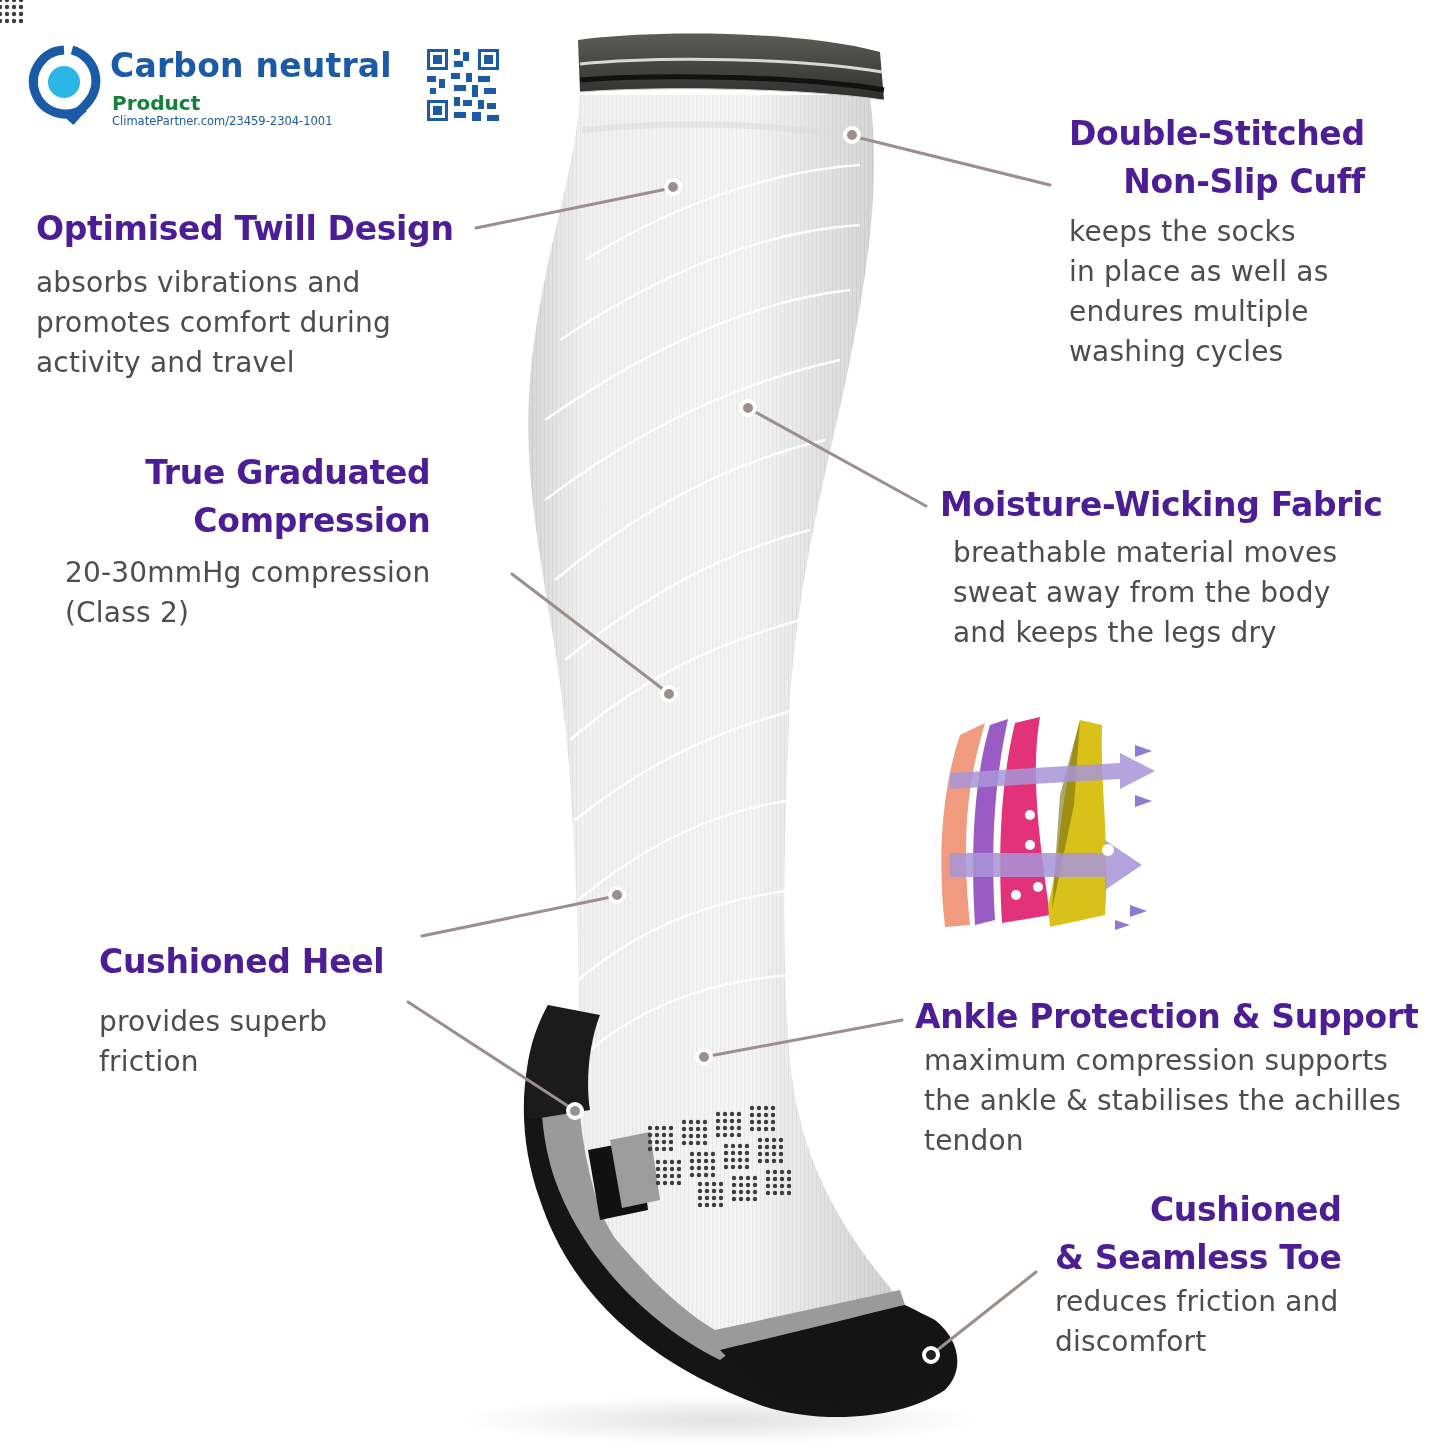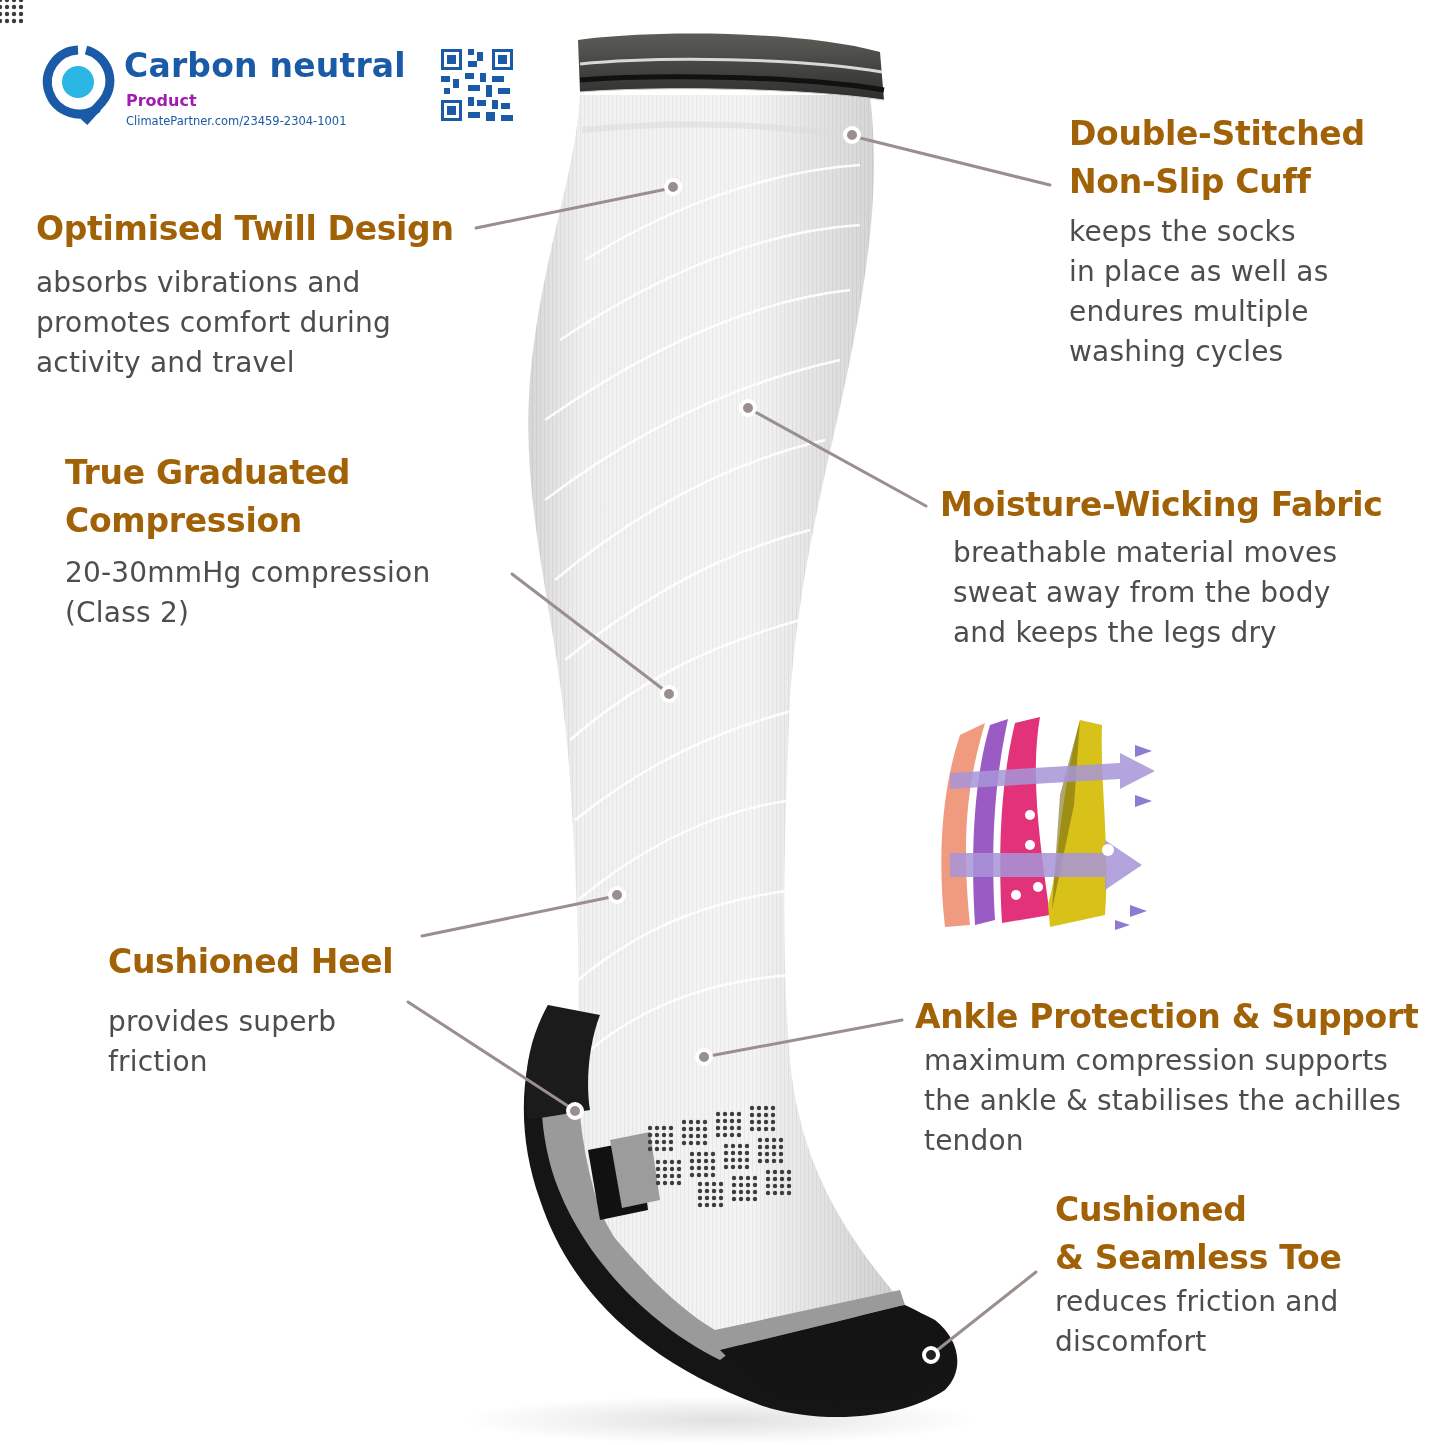--- a/index.html
+++ b/index.html
@@ -1,26 +1,26 @@
 <!DOCTYPE html>
 <html><head>
 <meta charset="utf-8">
 <style>
   html, body { margin:0; padding:0; background:#ffffff; }
   body { width:1445px; height:1445px; position:relative; overflow:hidden;
          font-family:"DejaVu Sans","Liberation Sans",sans-serif; }
   .abs { position:absolute; }
-  .feature-title { color:#a16207; font-weight:bold; font-size:33px; line-height:48px;
-                   letter-spacing:-0.3px; white-space:nowrap; }
+  .feature-title { color:#4c1d95; font-weight:bold; font-size:33px; line-height:48px;
+                   letter-spacing:-0.3px; white-space:nowrap;text-align:right; }
   .feature-desc { color:#4d4d4f; font-size:28px; line-height:40px; white-space:nowrap; letter-spacing:0.2px; }
   .line { display:block; }
-  #badge { left:38px; top:42px; width:490px; height:92px; }
+  #badge { left:24px; top:42px; width:490px; height:92px; }
   .badge-title { position:absolute; left:86px; top:4px; color:#1a5aa6; font-weight:bold;
                  font-size:33px; letter-spacing:0.2px; white-space:nowrap; }
-  .badge-sub { position:absolute; left:88px; top:49px; color:#a21caf; font-weight:bold; font-size:16px; }
+  .badge-sub { position:absolute; left:88px; top:49px; color:#15803d; font-weight:bold; font-size:20px; }
   .badge-url { position:absolute; left:88px; top:72px; color:#1a5aa6; font-size:11.5px; white-space:nowrap; }
   svg.overlay { position:absolute; left:0; top:0; }
 </style>
 </head>
 <body>
 
 <svg class="overlay" width="1445" height="1445" viewBox="0 0 1445 1445">
   <defs>
     <linearGradient id="sockBody" x1="0" x2="1" y1="0" y2="0">
       <stop offset="0" stop-color="#d6d6d6"></stop>
@@ -193,21 +193,21 @@
   <div class="feature-title">
     <span class="line">True Graduated</span>
     <span class="line">Compression</span>
   </div>
   <div class="feature-desc" style="margin-top:8px">
     <span class="line">20-30mmHg compression</span>
     <span class="line">(Class 2)</span>
   </div>
 </div>
 
-<div class="abs" style="left:108px;top:938px">
+<div class="abs" style="left:99px;top:938px">
   <div class="feature-title">
     <span class="line">Cushioned Heel</span>
   </div>
   <div class="feature-desc" style="margin-top:16px">
     <span class="line">provides superb</span>
     <span class="line">friction</span>
   </div>
 </div>
 
 <div class="abs" style="left:1069px;top:110px">

